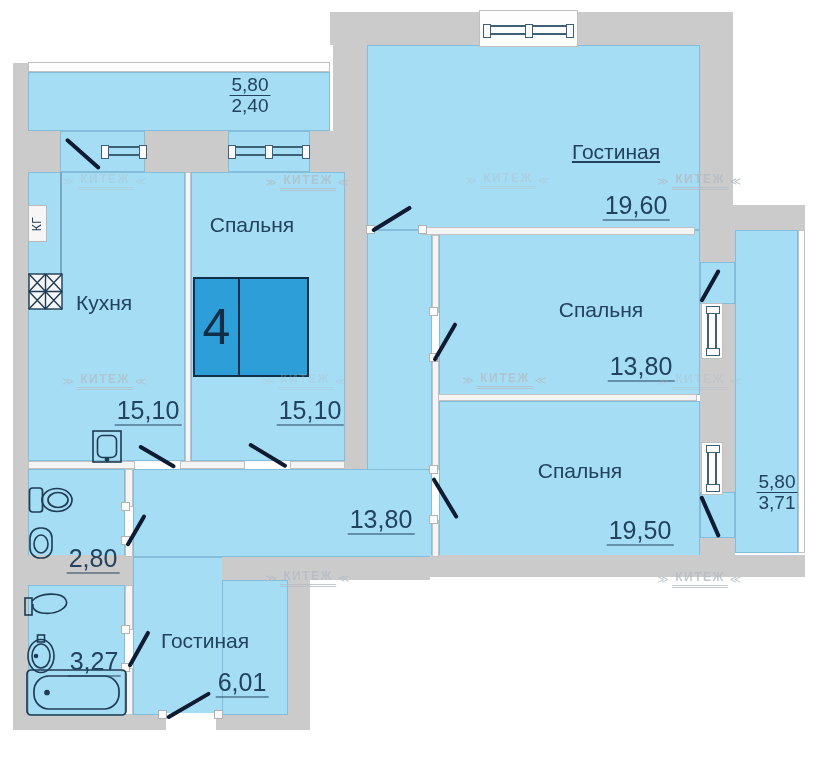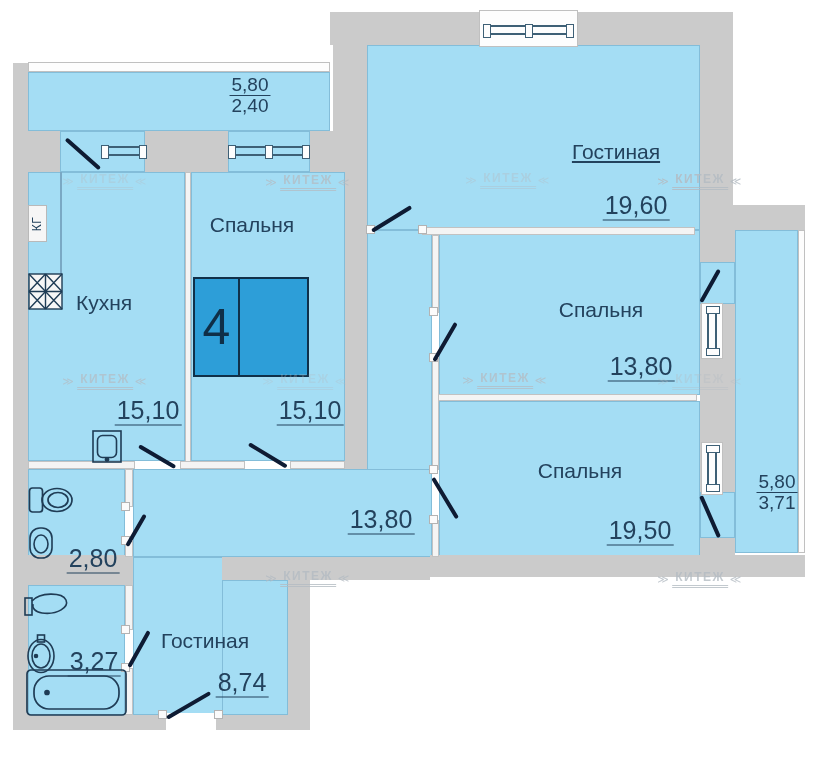--- a/index.html
+++ b/index.html
@@ -223,21 +223,21 @@
   <div class="lbl" style="left:601px;top:310px;">Спальня</div>
   <div class="lbl" style="left:580px;top:471px;">Спальня</div>
   <div class="lbl" style="left:205px;top:641px;">Гостиная</div>
 
   <div class="area" style="left:148px;top:410px;"><span class="u">15,10</span></div>
   <div class="area" style="left:310px;top:410px;"><span class="u">15,10</span></div>
   <div class="area" style="left:636px;top:205px;"><span class="u">19,60</span></div>
   <div class="area" style="left:641px;top:366px;"><span class="u">13,80</span></div>
   <div class="area" style="left:640px;top:530px;"><span class="u">19,50</span></div>
   <div class="area" style="left:381px;top:519px;"><span class="u">13,80</span></div>
-  <div class="area" style="left:242px;top:682px;"><span class="u">8,74</span></div>
+  <div class="area" style="left:242px;top:682px;"><span class="u">6,01</span></div>
   <div class="area" style="left:93px;top:535px;margin-top:23px;"><span class="u">2,80</span></div>
   <div class="area" style="left:94px;top:661px;"><span class="u">3,27</span></div>
 
   <div class="frac" style="left:250px;top:95px;">
     <span class="u">5,80</span>
     <span>2,40</span>
   </div>
   <div class="frac" style="left:777px;top:492px;">
     <span class="u">5,80</span>
     <span>3,71</span>

